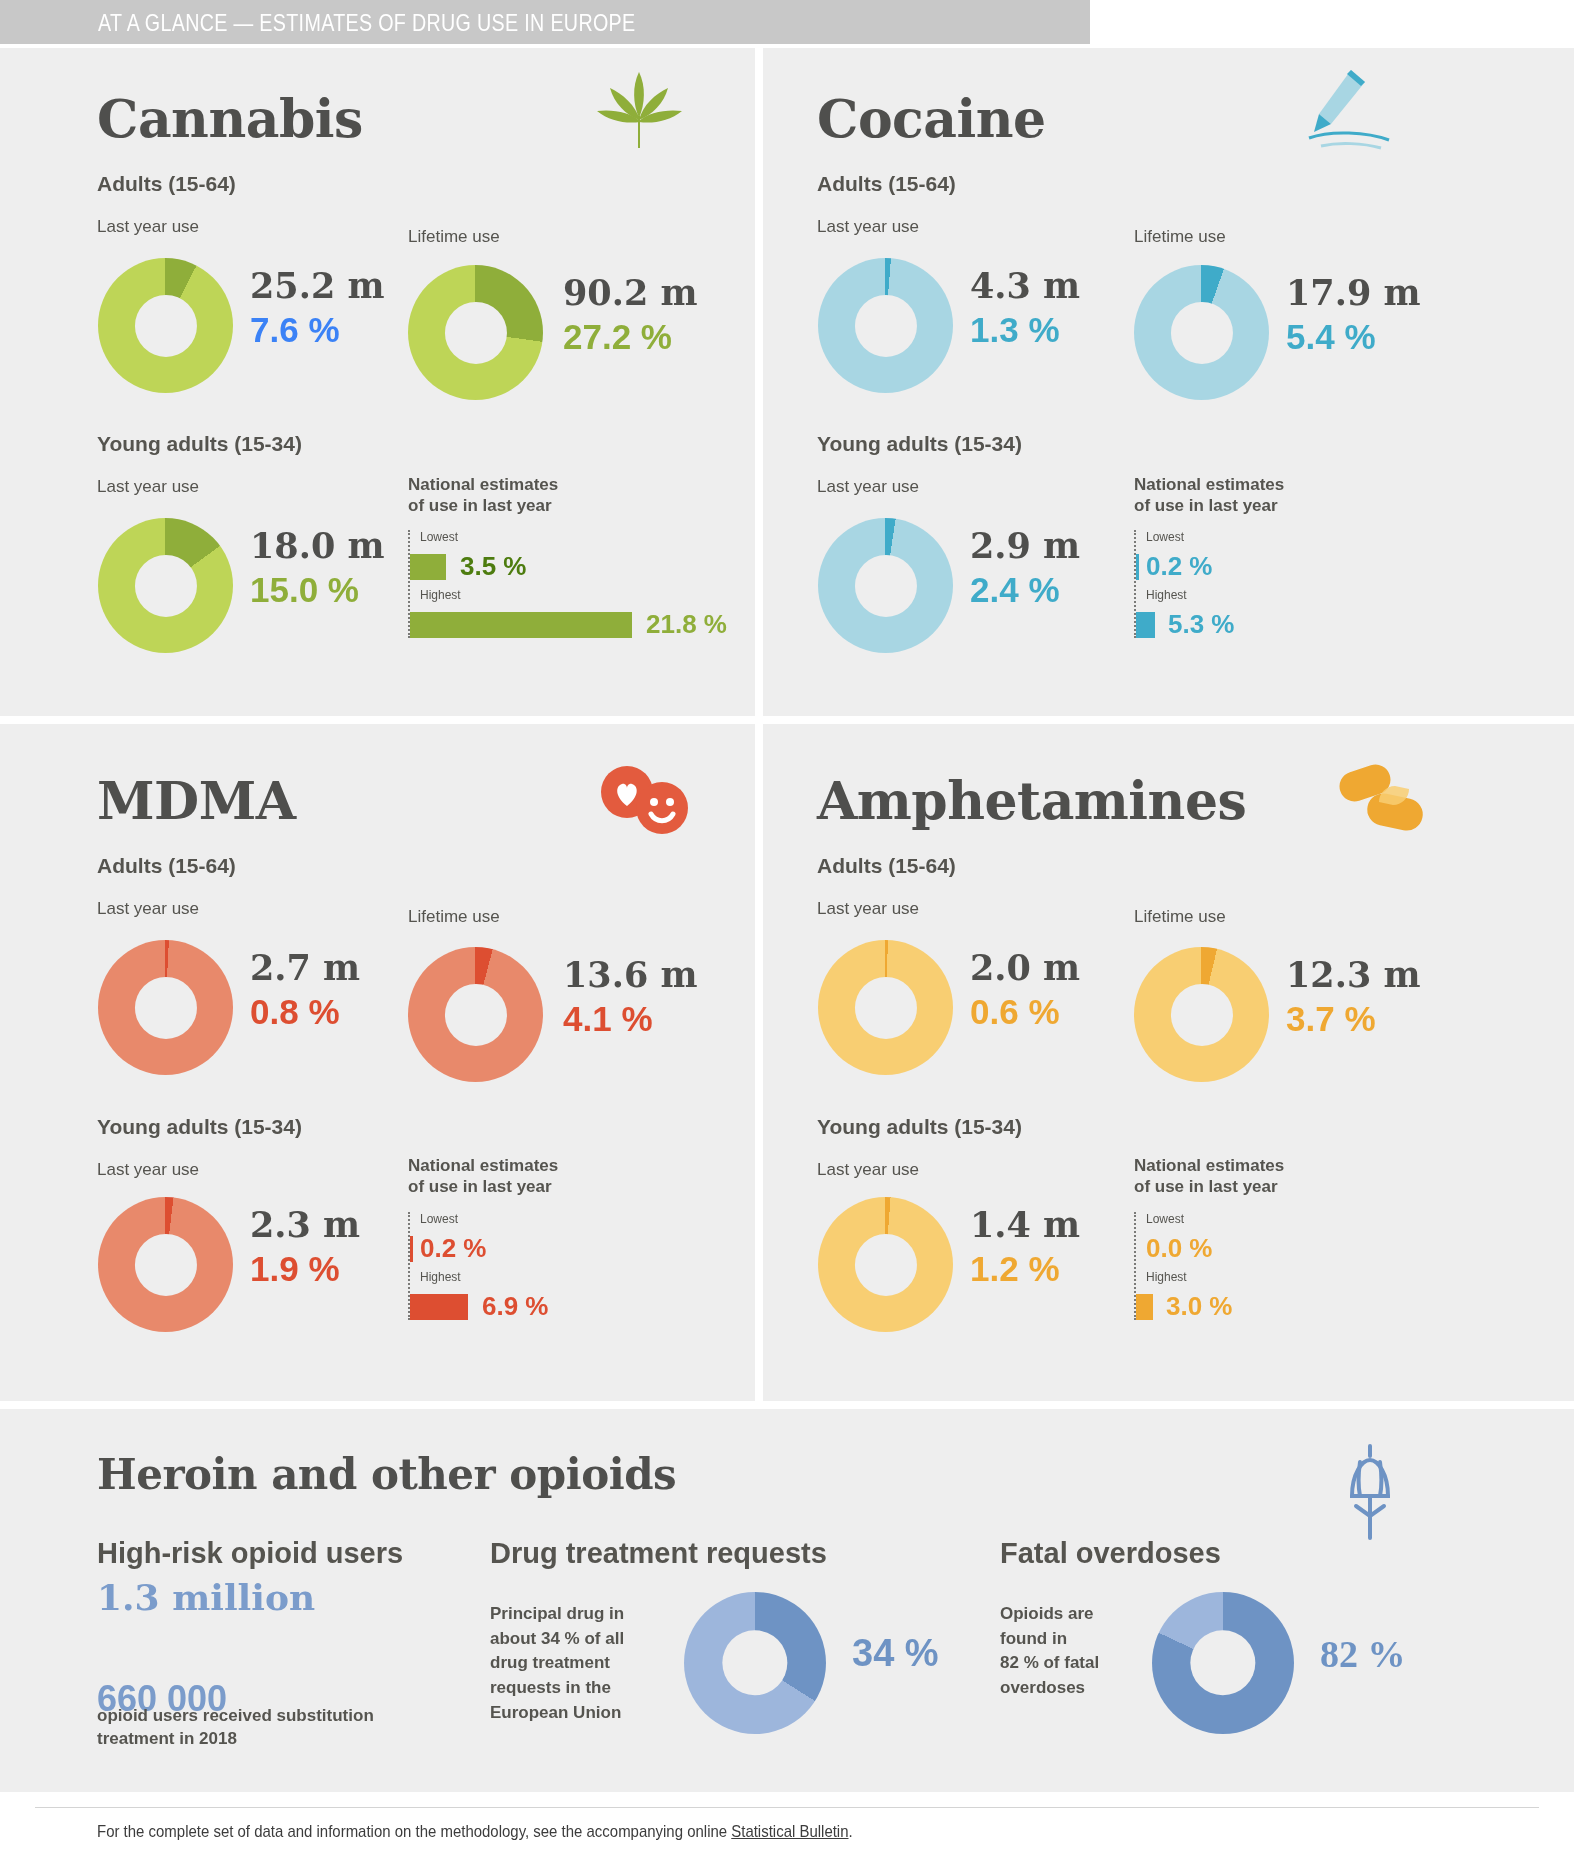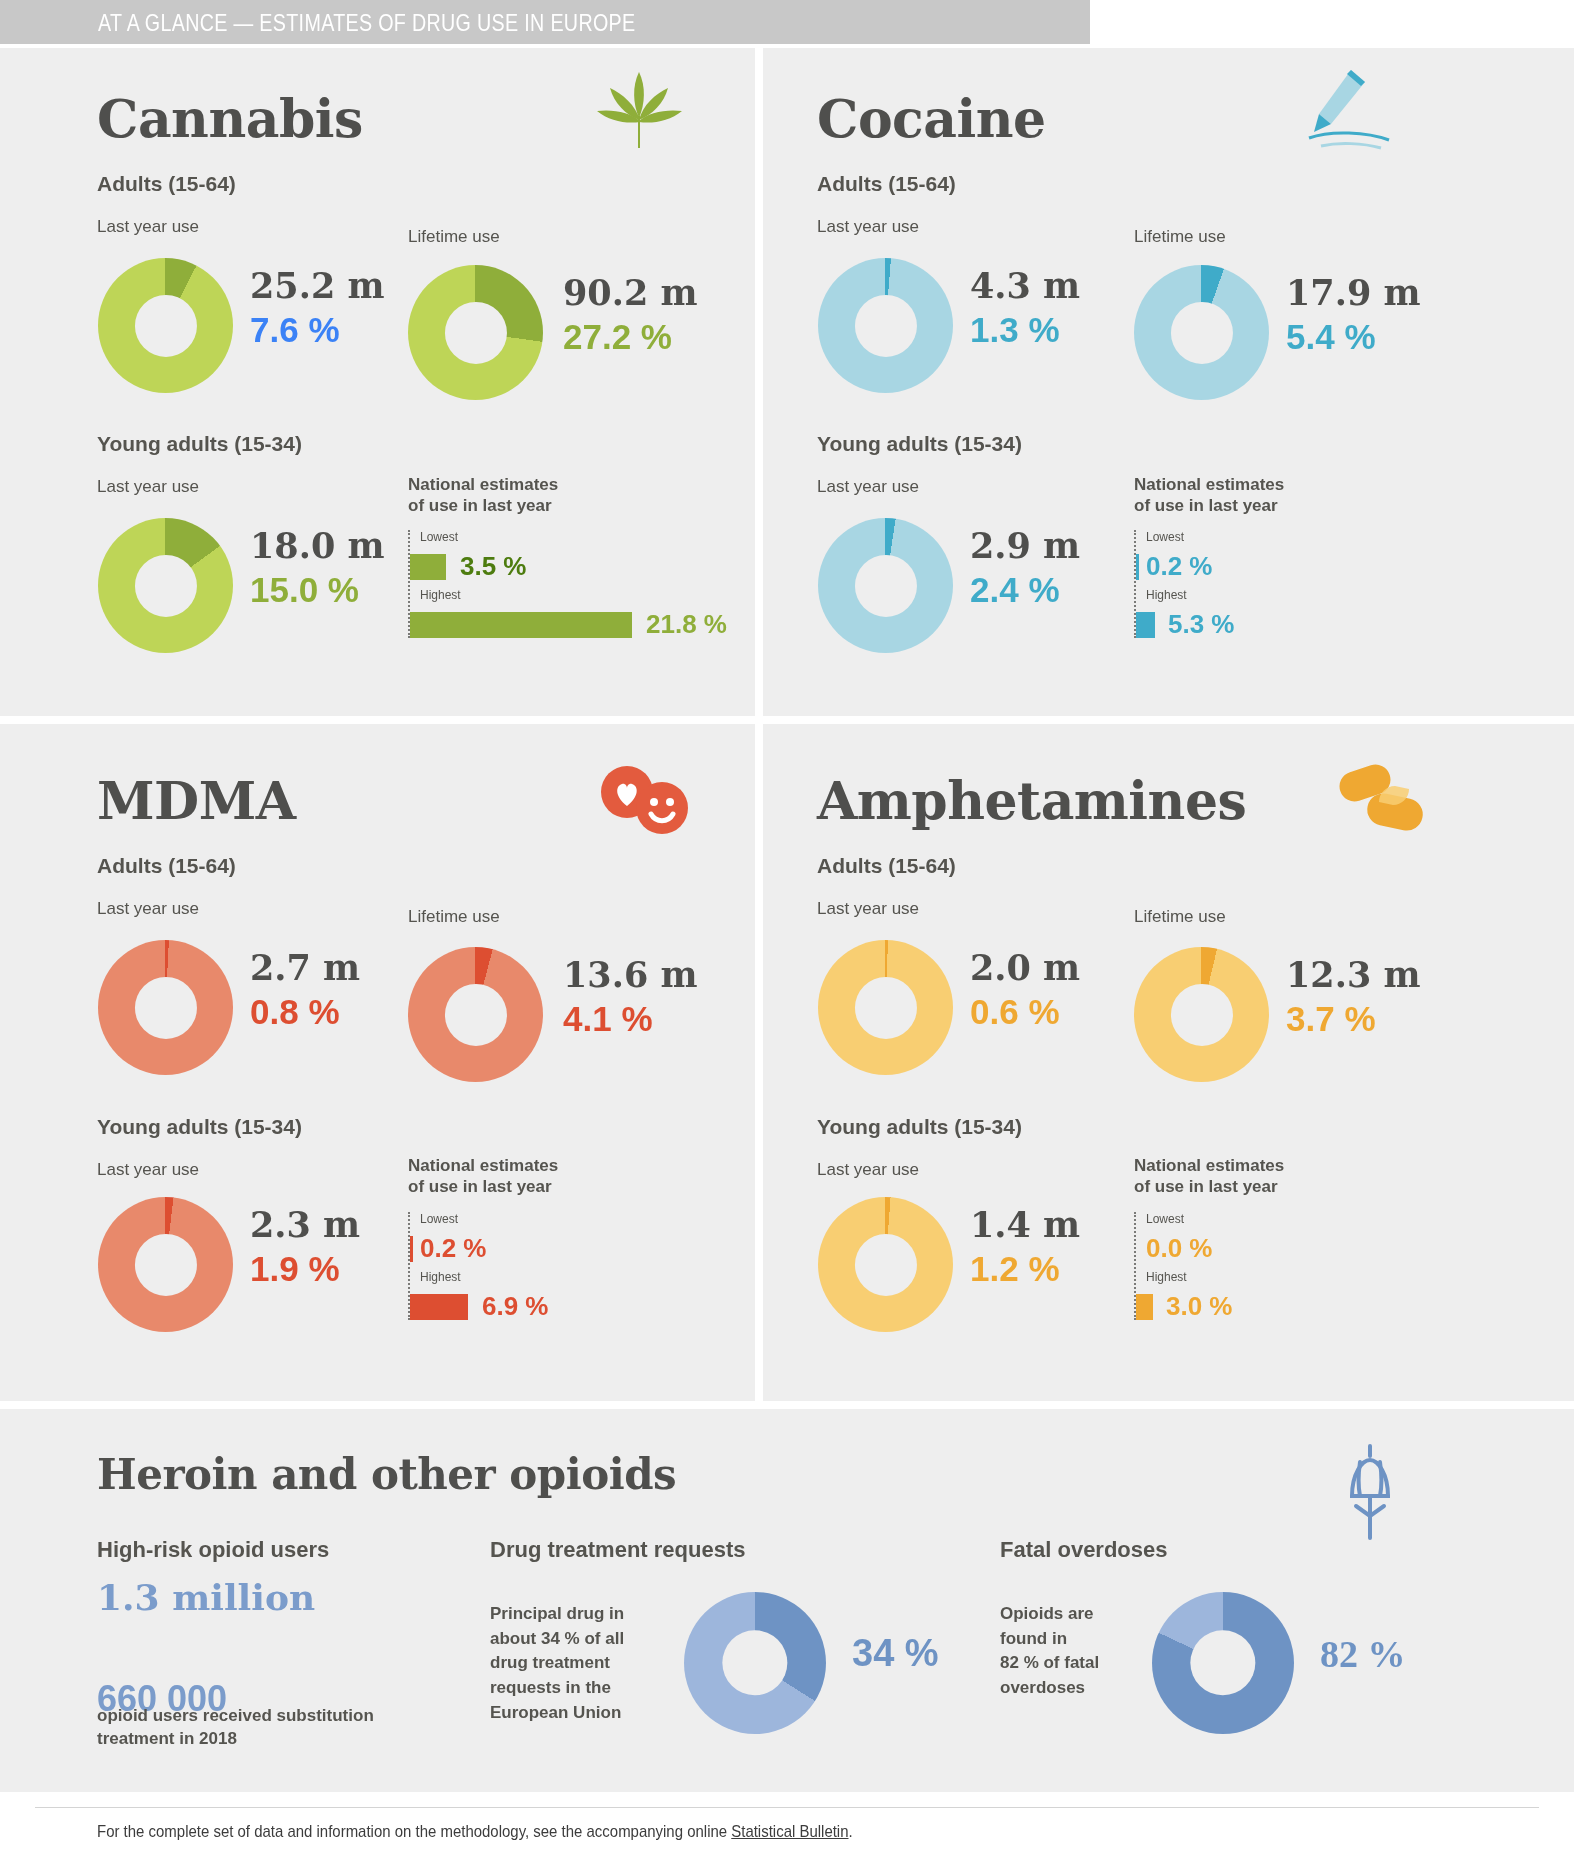--- a/index.html
+++ b/index.html
@@ -130,21 +130,21 @@
   .bar-val {
     position: absolute;
     font-weight: bold;
     font-size: 26px;
     white-space: nowrap;
   }
 
   
   .op-head {
     position: absolute;
-    font-size: 22px;
+    font-size: 29px;
     font-weight: bold;
     color: #55544f;
     white-space: nowrap;
   }
   .op-big-serif {
     position: absolute;
     font-family: "DejaVu Serif", serif;
     font-weight: bold;
     font-size: 36px;
     color: #7b9ccb;

